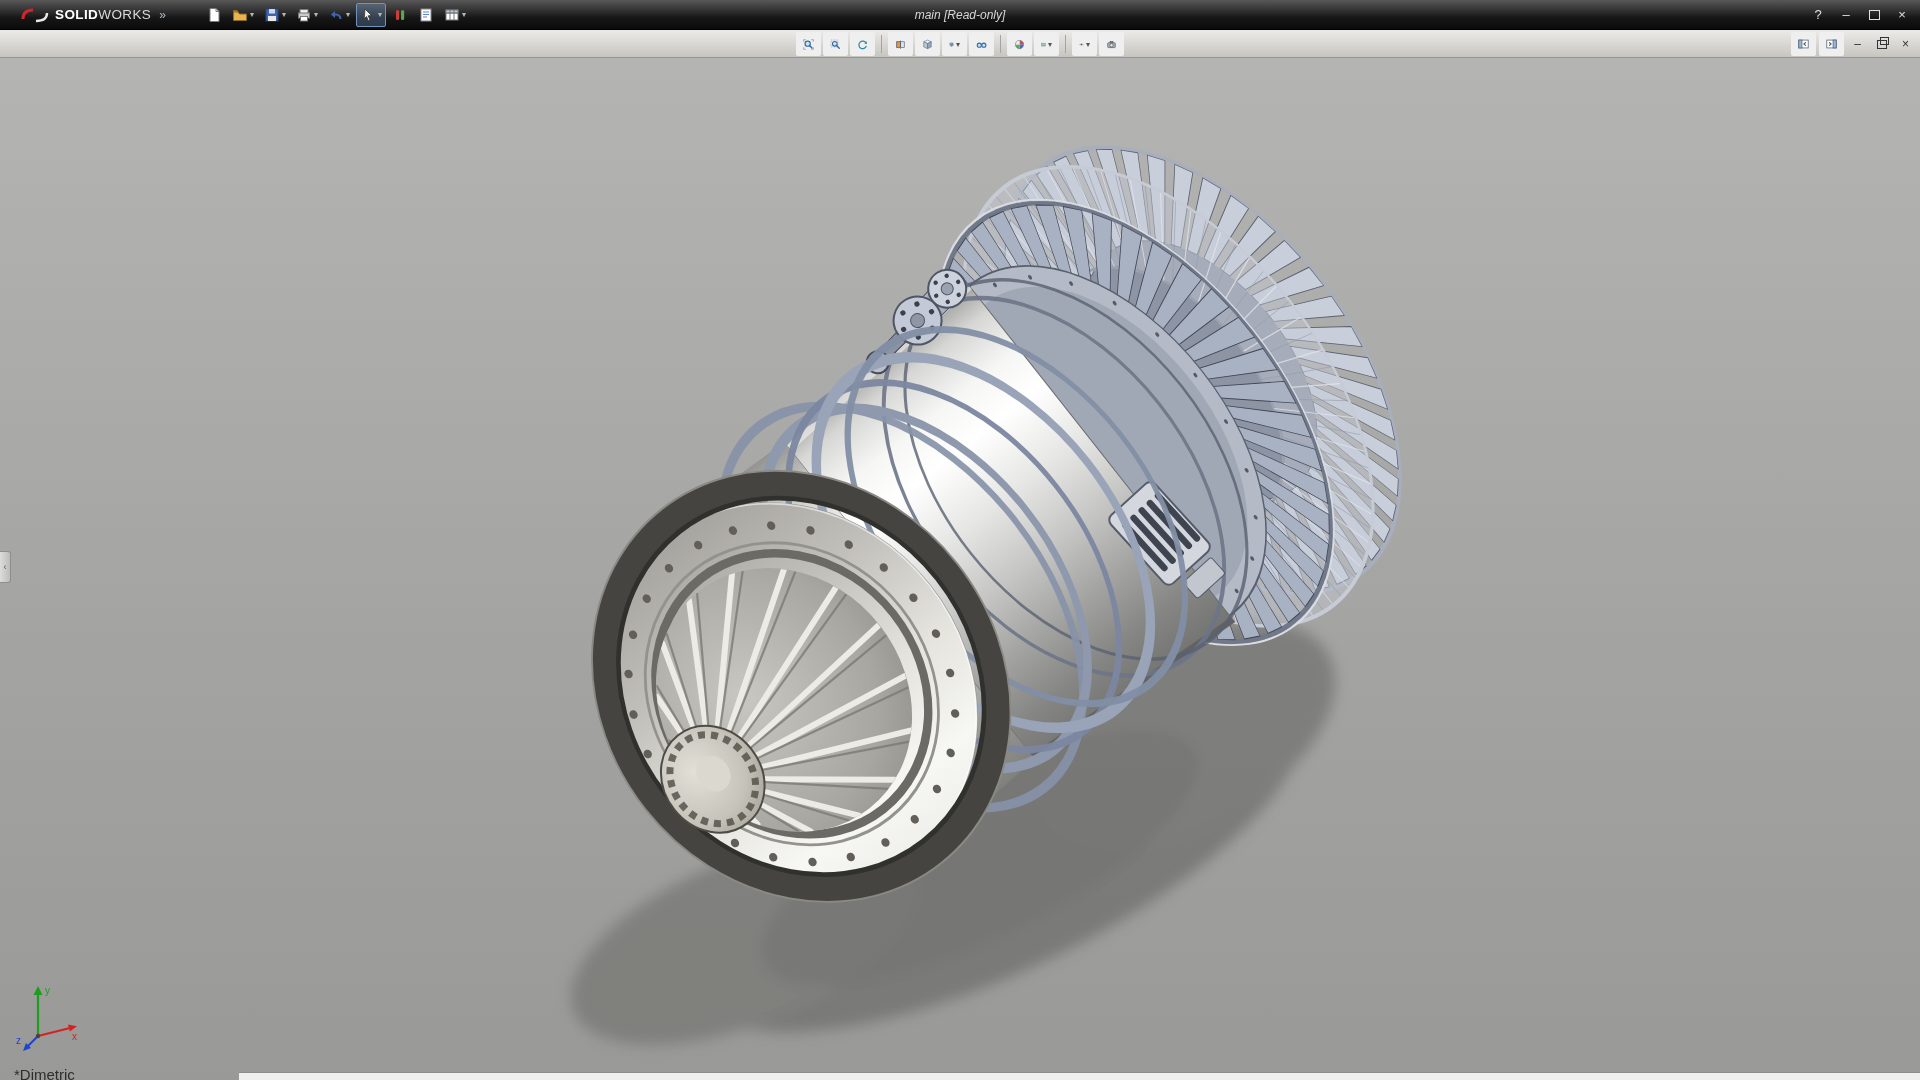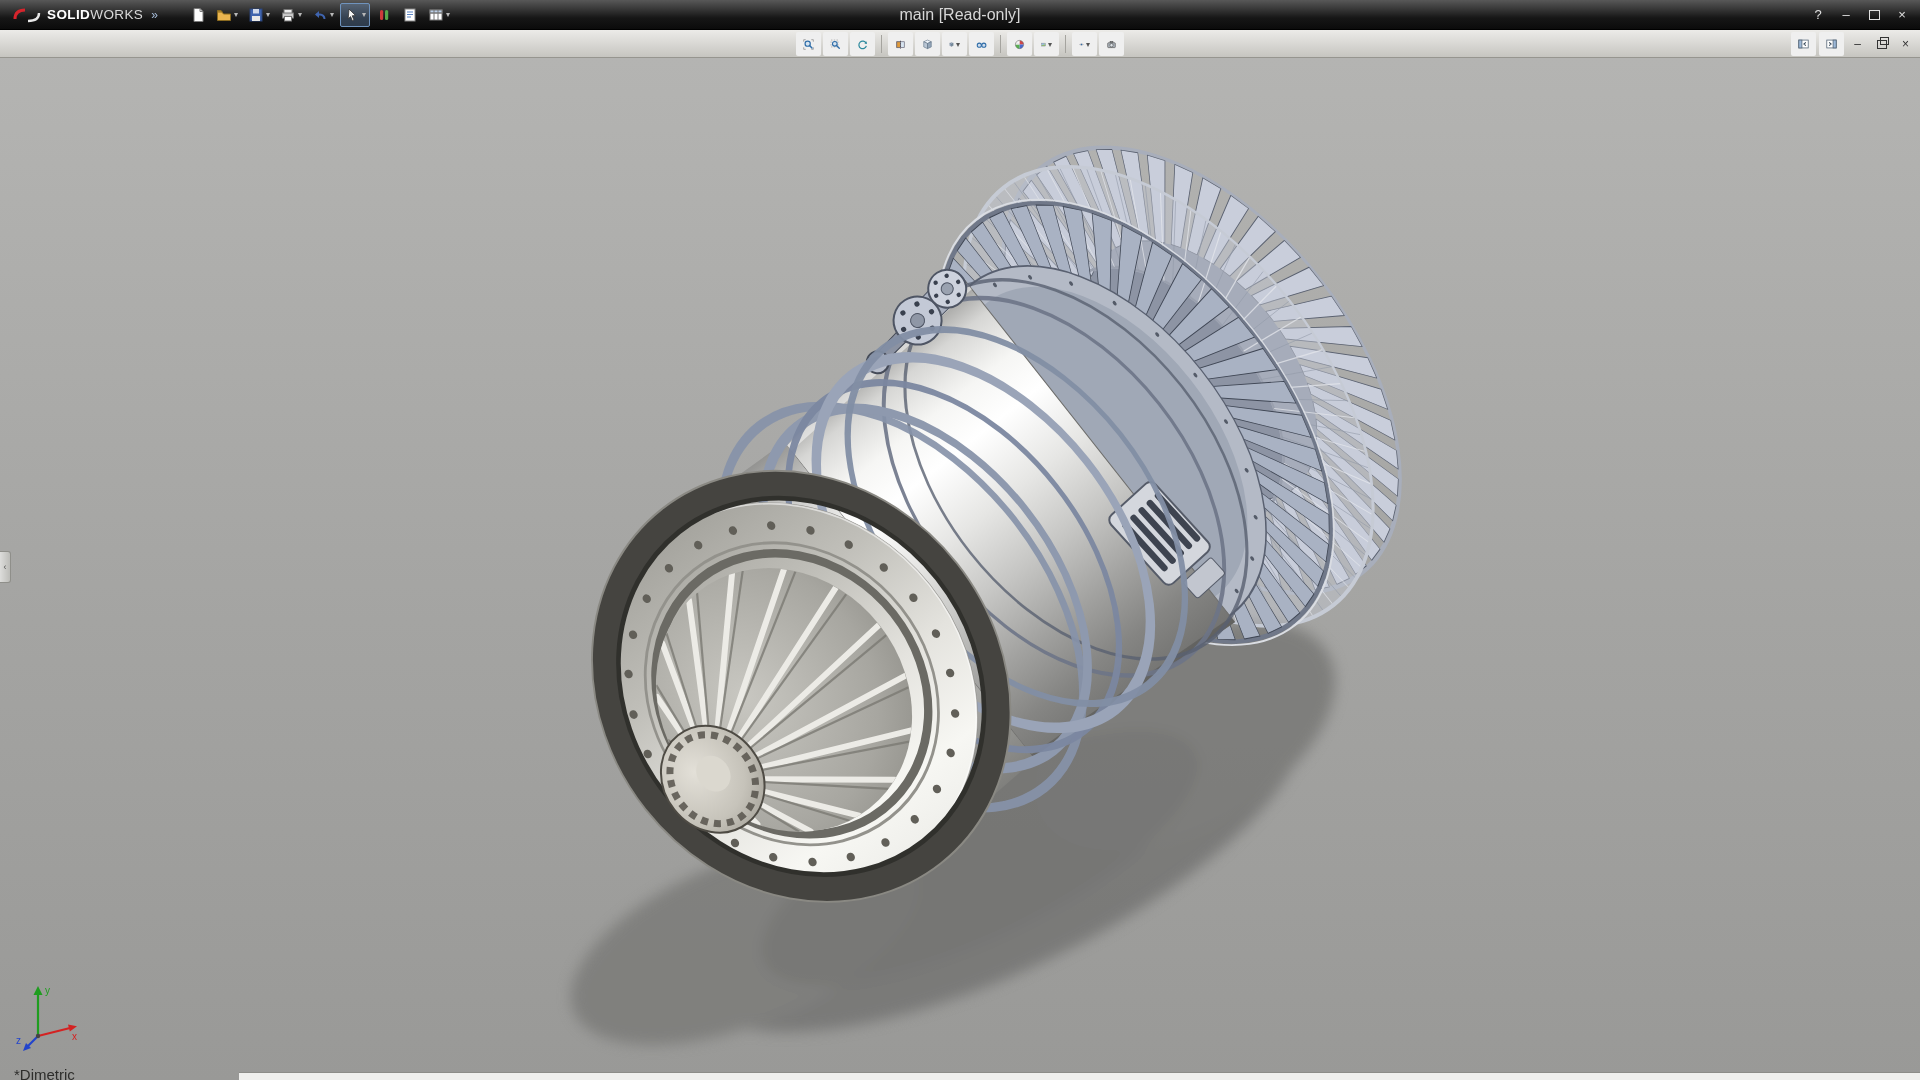--- a/index.html
+++ b/index.html
@@ -3,32 +3,32 @@
 <meta charset="utf-8">
 <style>
   html,body{margin:0;padding:0}
   body{width:1920px;height:1080px;overflow:hidden;position:relative;
        font-family:"Liberation Sans",sans-serif;background:#9e9e9c;}
 
   
   .titlebar{position:absolute;top:0;left:0;width:100%;height:30px;z-index:10;
     background:linear-gradient(#585858 0%,#2e2e2e 40%,#161616 62%,#0b0b0b 100%);
     display:flex;align-items:center;color:#e8e8e8;border-bottom:1px solid #000;box-sizing:border-box;}
-  .brand{display:flex;align-items:center;gap:5px;padding:0 12px;}
+  .brand{display:flex;align-items:center;gap:5px;padding:0 20px;}
   .brand-text{font-size:13.5px;letter-spacing:.4px;color:#fff;white-space:nowrap;}
   .brand-text b{font-weight:700;}
   .brand-text span{font-weight:300;color:#d9d9d9;}
   .menu-expand{color:#a8bedb;font-size:12px;margin-left:3px;cursor:pointer;}
   .tb-tools{display:flex;align-items:center;gap:2px;margin-left:16px;}
   .tb-btn{display:flex;align-items:center;height:24px;padding:0 3px;background:transparent;
           border:1px solid transparent;border-radius:2px;cursor:pointer;}
   .tb-btn.active{background:rgba(115,155,205,.32);border-color:#6f93bd;}
   .tb-btn svg{display:block;}
   .drop{font-size:8px;color:#b8b8b8;margin-left:2px;}
-  .tb-title{position:absolute;left:50%;transform:translateX(-50%);font-size:16px;color:#d6d6d6;}
+  .tb-title{position:absolute;left:50%;transform:translateX(-50%);font-size:12px;color:#d6d6d6;font-style:italic;}
   .tb-controls{margin-left:auto;display:flex;align-items:center;gap:4px;padding-right:6px;}
   .win-btn{width:24px;height:20px;display:flex;align-items:center;justify-content:center;
            color:#e0e0e0;font-size:13px;cursor:pointer;}
   .box-max{width:9px;height:8px;border:1.5px solid #e0e0e0;}
 
   
   .viewbar{position:absolute;top:30px;left:0;width:100%;height:28px;z-index:9;box-sizing:border-box;
     background:linear-gradient(#ecebe8,#d7d6d2 55%,#c6c5c0);border-bottom:1px solid #96958f;}
   .vb-center{position:absolute;left:50%;top:0;transform:translateX(-50%);height:28px;
              display:flex;align-items:center;gap:2px;}

